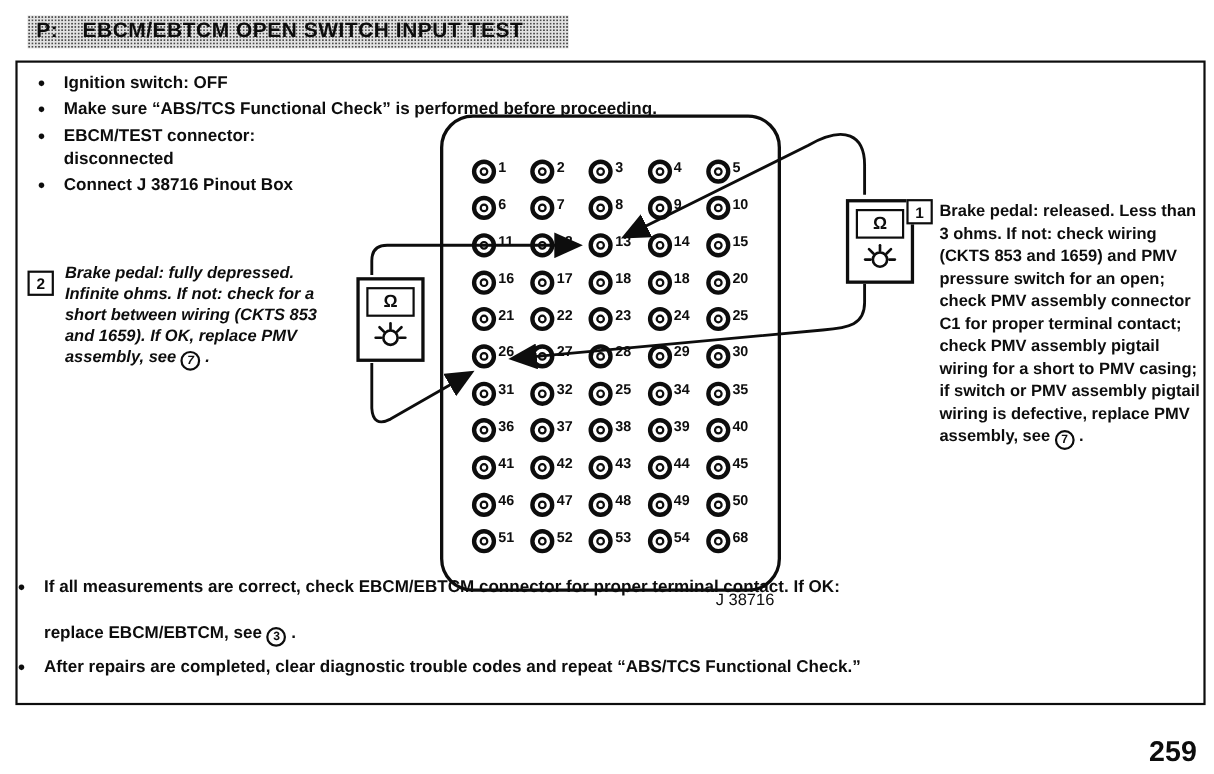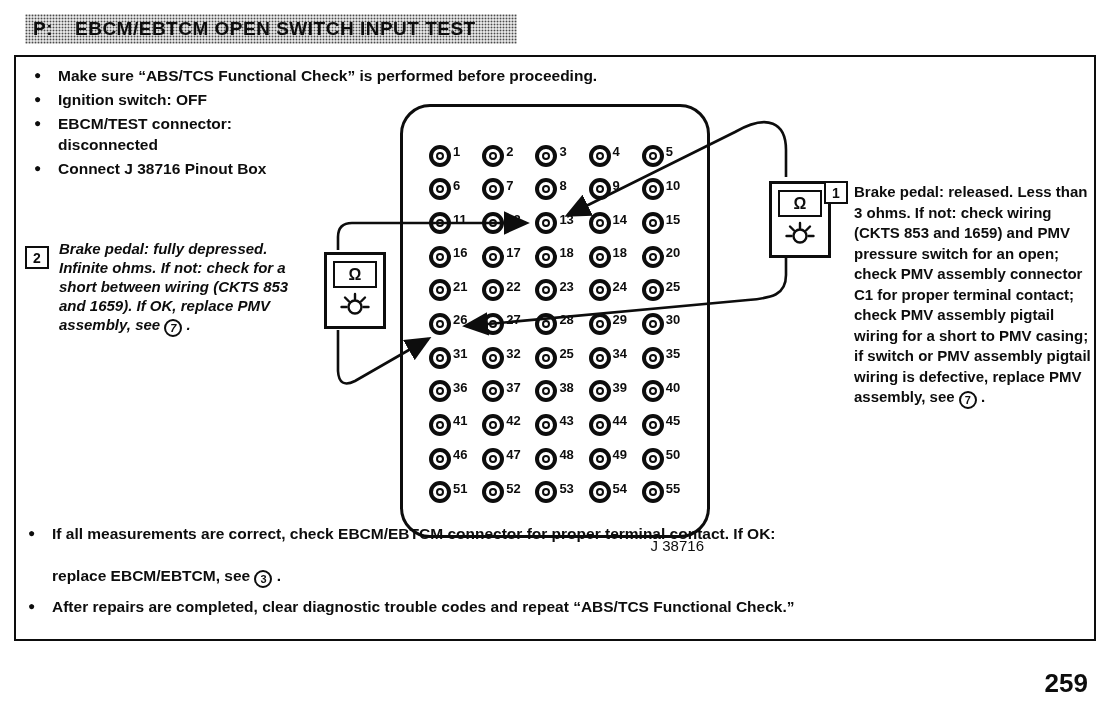--- a/index.html
+++ b/index.html
@@ -77,21 +77,21 @@
     position:absolute; font-weight:bold; font-size:15px; z-index:6;
   }
   .step1-text { left:838px; top:125px; width:238px; line-height:20.5px; }
   .step2-text { left:43px;  top:182px; width:256px; line-height:19px;font-style:italic; }
   .cref {
     display:inline-block; width:14px; height:14px; border:2px solid #0d0d0d;
     border-radius:50%; text-align:center; font-size:11px; line-height:14px;
     font-weight:bold; vertical-align:-2px;
   }
   
-  .footer-notes { position:absolute; left:12px; bottom:14px; width:1040px; }
+  .footer-notes { position:absolute; left:0; bottom:14px; width:1040px; }
   .footer-notes .bullet-row { margin-bottom:8px; }
   .footer-notes .bullet-text { font-size:15.5px; line-height:21px; }
   
   .wires { position:absolute; left:0; top:0; width:1104px; height:704px; z-index:5; pointer-events:none; }
   
   .page-number { position:absolute; right:16px; top:668px; font-size:26px; font-weight:bold; }
 </style>
 </head>
 <body>
 
@@ -99,24 +99,24 @@
 
   <div class="title-bar">
     <span class="title-prefix">P:</span>
     <span>EBCM/EBTCM OPEN SWITCH INPUT TEST</span>
   </div>
 
   <div class="content-box">
 
     <div class="preconditions">
       <div class="bullet-row">
+        <span class="bullet-text">Ignition switch: OFF</span>
+      </div>
+      <div class="bullet-row">
         <span class="bullet-text">Make sure “ABS/TCS Functional Check” is performed before proceeding.</span>
-      </div>
-      <div class="bullet-row">
-        <span class="bullet-text">Ignition switch: OFF</span>
       </div>
       <div class="bullet-row">
         <span class="bullet-text">EBCM/TEST connector:
 disconnected</span>
       </div>
       <div class="bullet-row">
         <span class="bullet-text">Connect J 38716 Pinout Box</span>
       </div>
     </div>
 
@@ -333,21 +333,21 @@
           <div class="pin">
             <span class="pin-ring"></span>
             <span class="pin-num">53</span>
           </div>
           <div class="pin">
             <span class="pin-ring"></span>
             <span class="pin-num">54</span>
           </div>
           <div class="pin">
             <span class="pin-ring"></span>
-            <span class="pin-num">55</span>
+            <span class="pin-num">68</span>
           </div>
         </div>
     </div>
     <div class="pinout-label">J 38716</div>
 
     <div class="meter meter-left">
       <div class="meter-display">Ω</div>
       <div class="lamp-wrap">
         <svg width="34" height="28" viewBox="-17 -14 34 28">
           <g stroke="#0d0d0d" stroke-width="2.4" fill="none" stroke-linecap="round">

